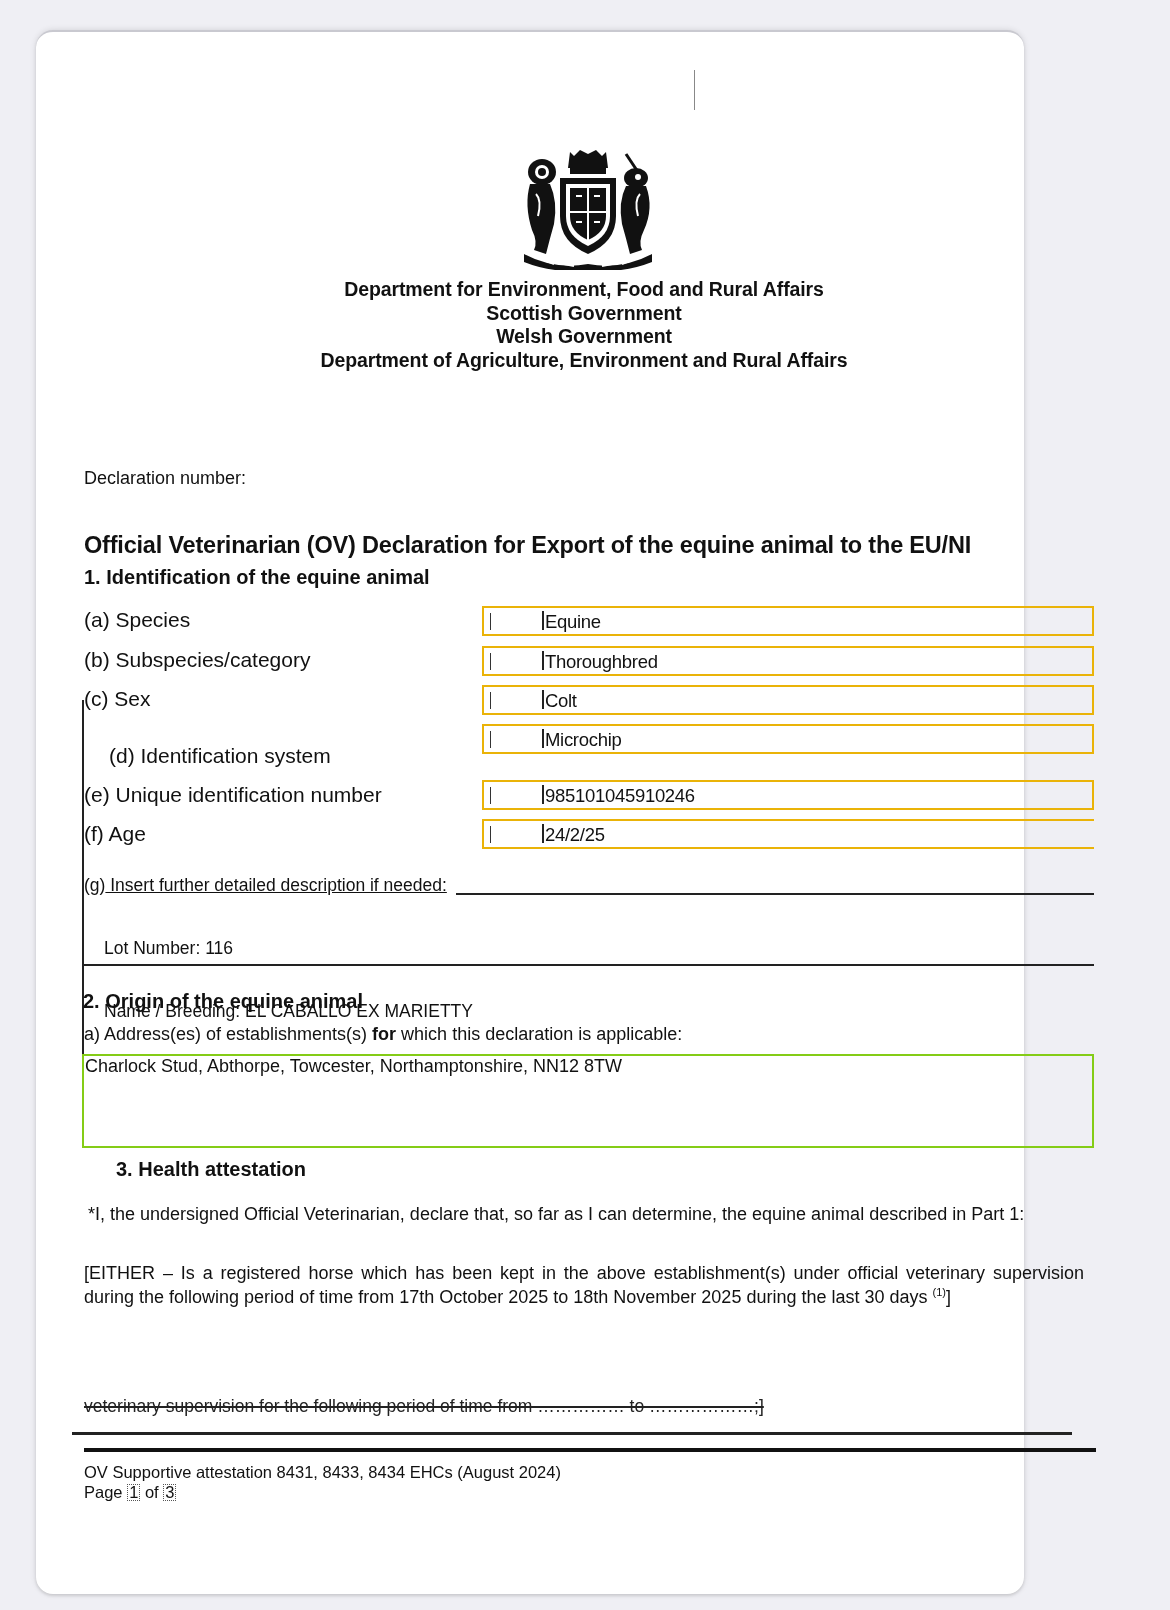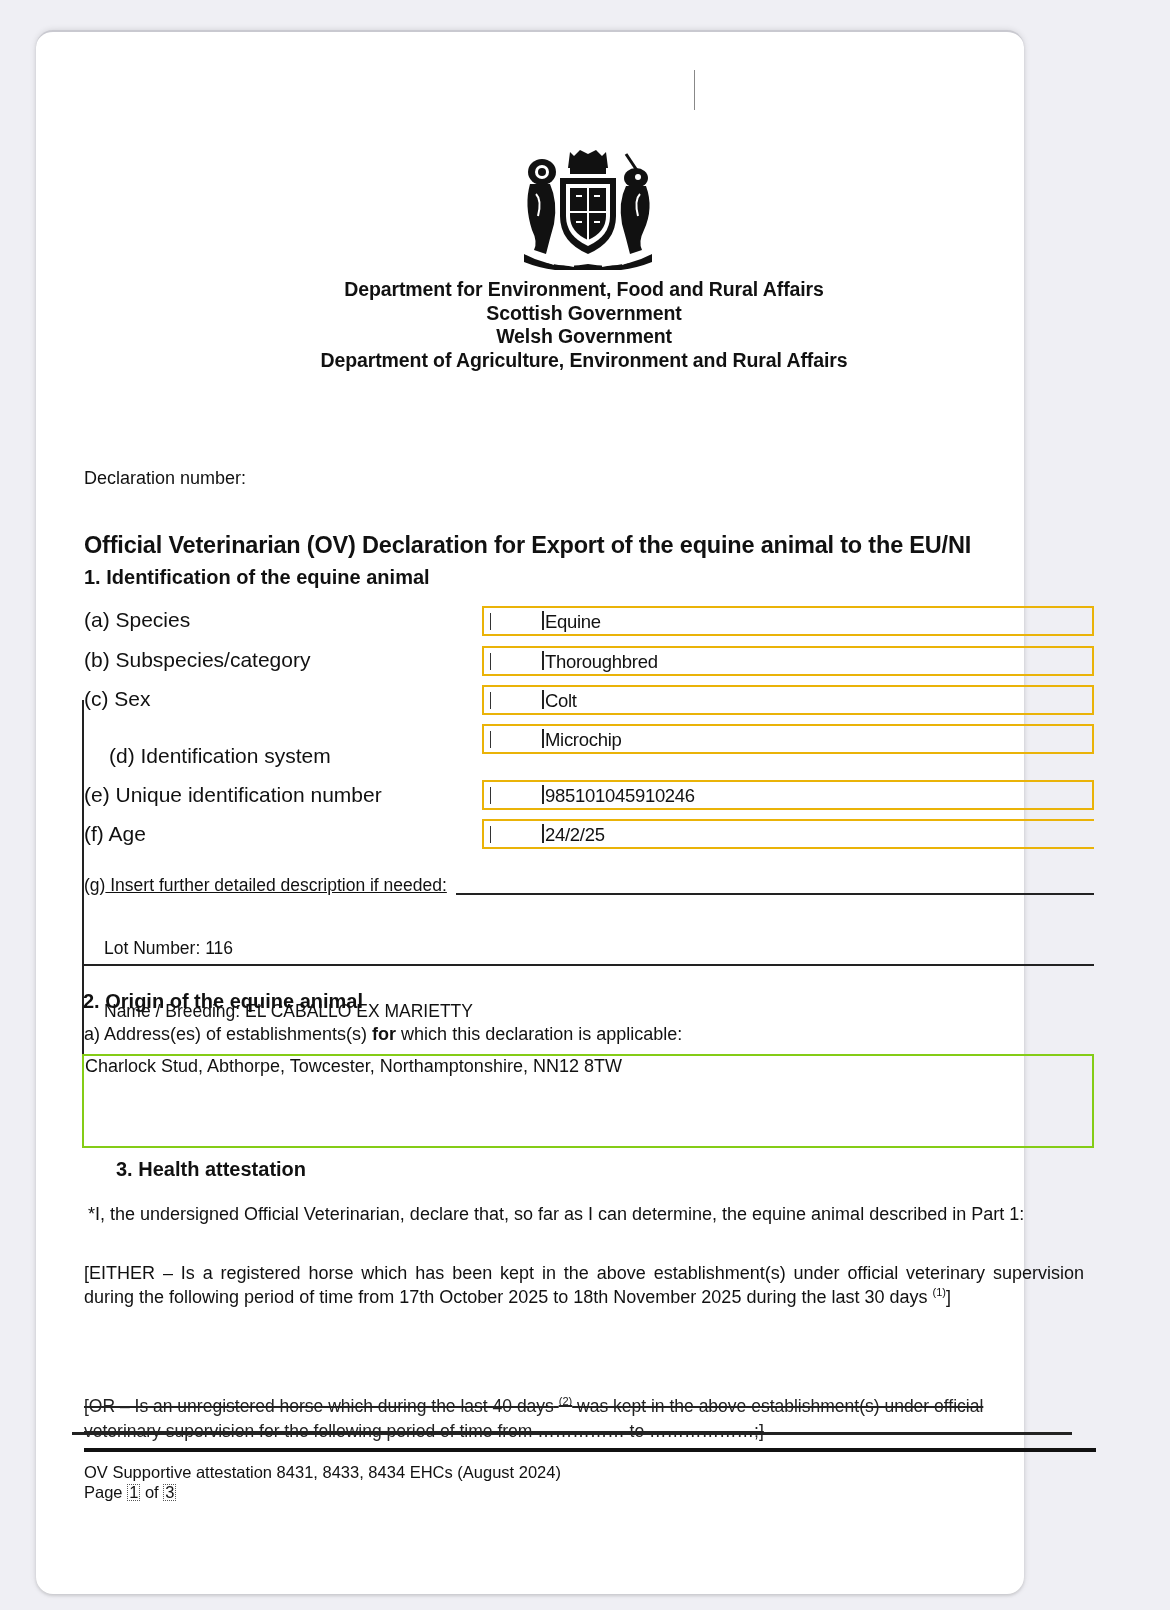--- a/index.html
+++ b/index.html
@@ -287,23 +287,20 @@
 
   <div class="abs sec-heading" style="left:48px; top:1126px;margin-left:32px;">3. Health attestation</div>
 
   <div class="abs para" style="top:1170px; left:52px; width:1000px; text-align:left;">*I, the undersigned Official Veterinarian, declare that, so far as I can determine, the equine animal described in Part 1:</div>
 
   <div class="abs para" style="top:1229px;">
     <span>[EITHER – Is a registered horse which has been kept in the above establishment(s) under official veterinary supervision during the following period of time from 17th October 2025 to 18th November 2025 during the last 30 days</span> <sup>(1)</sup><span>]</span>
   </div>
 
   <div class="abs struck">
-    <div style="padding-left:12px;">
-      <span>[OR – Is an unregistered horse which during the last 40 days</span> <sup>(2)</sup><span> was kept in the above establishment(s) under official</span>
-    </div>
     <div style="padding-left:12px;">veterinary supervision for the following period of time from …………… to ………………;]</div>
   </div>
   <div class="abs hr" style="left:36px; top:1400px; width:1000px; height:2.5px;"></div>
 
   <div class="abs footer-rule"></div>
   <div class="abs footer-text">
     <div>OV Supportive attestation 8431, 8433, 8434 EHCs (August 2024)</div>
     <div>
       <span>Page </span><span class="pg-box">1</span><span> of </span><span class="pg-box">3</span>
     </div>

